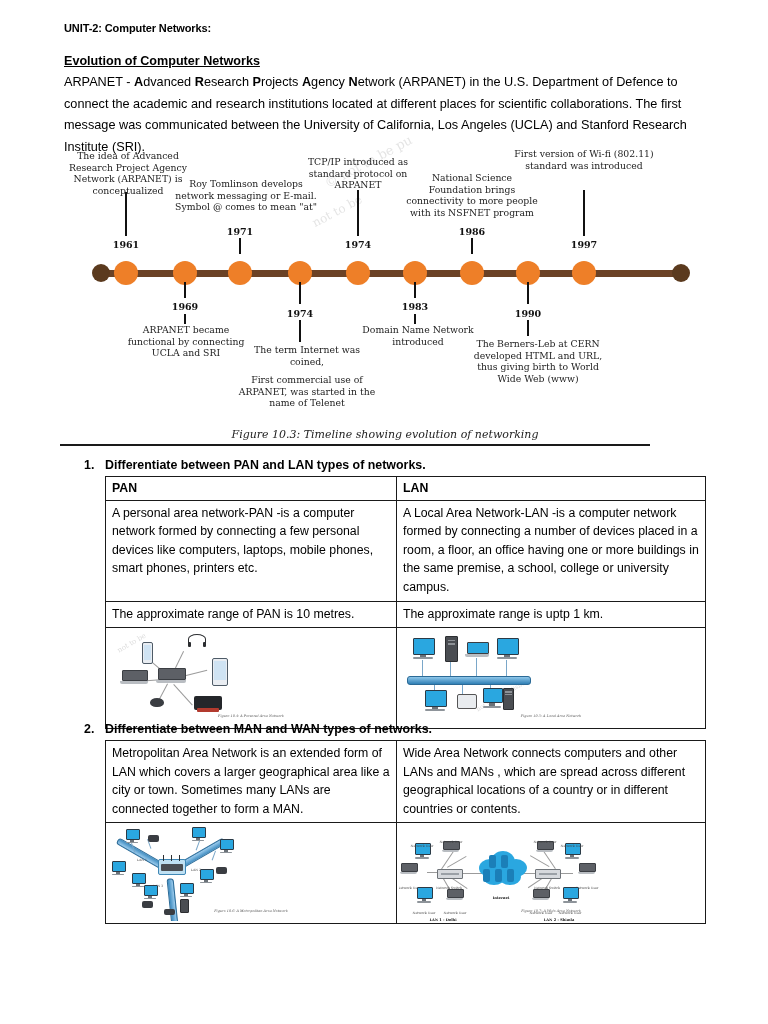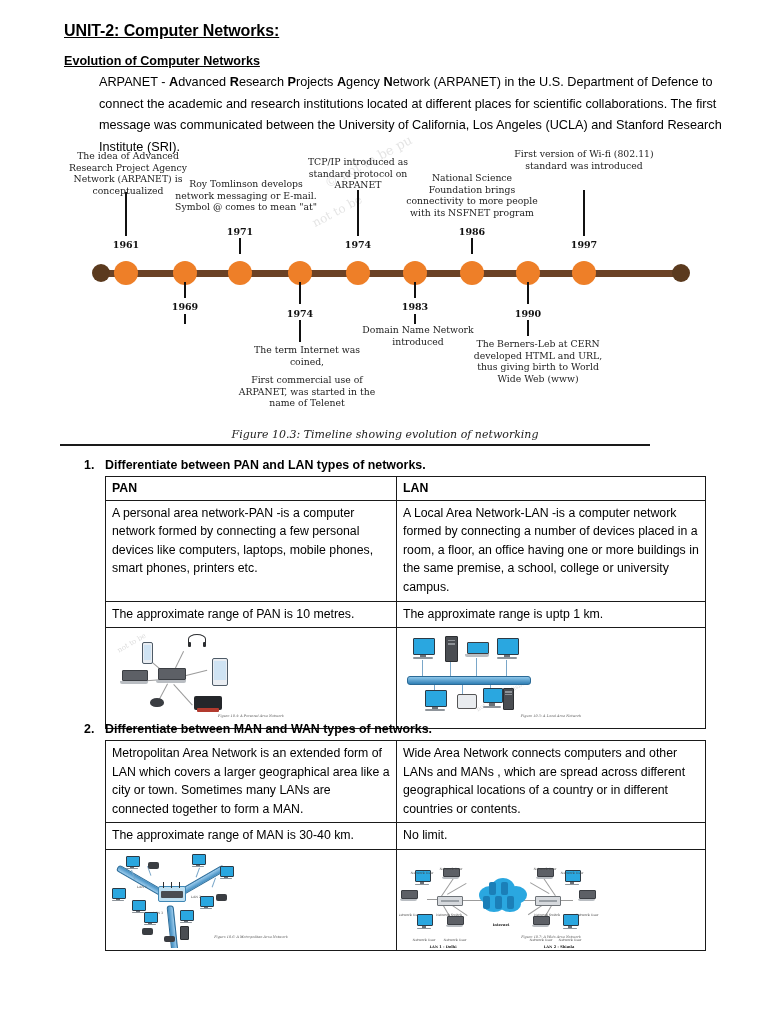--- a/index.html
+++ b/index.html
@@ -6,30 +6,30 @@
   body{
     width:768px;height:1024px;position:relative;overflow:hidden;
     font-family:"Liberation Sans", sans-serif;
     color:#000;
   }
   .page{position:absolute;left:0;top:0;width:768px;height:1024px;}
 
   
   .h-unit{
     position:absolute;left:64px;top:22px;
-    font-size:16px;font-weight:bold;text-decoration:underline;
+    font-size:11px;font-weight:bold;
     letter-spacing:-0.1px;
   }
   .h-sub{
     position:absolute;left:64px;top:54px;
     font-size:12.6px;font-weight:bold;text-decoration:underline;
   }
   .para{
     position:absolute;left:64px;top:72px;width:648px;
-    font-size:12.7px;line-height:21.5px;margin-left:35px;
+    font-size:12.7px;line-height:21.5px;
   }
   .para b{font-weight:bold;}
 
   
   .timeline-fig{
     position:absolute;left:60px;top:146px;width:650px;height:300px;
   }
   .tl-axis{
     position:absolute;left:42px;top:124px;width:578px;height:7px;
     background:#6b4226;border-radius:1px;
@@ -168,20 +168,21 @@
 
     <div class="tl-dot" style="left:66px;"></div>
     <div class="tl-stem" style="left:66px;top:46px;height:44px;"></div>
     <div class="tl-year" style="left:66px;top:93px;">1961</div>
     <div class="tl-text" style="left:68px;top:4px;width:140px;">The idea of Advanced Research Project Agency Network (ARPANET) is conceptualized</div>
 
     <div class="tl-dot" style="left:125px;"></div>
     <div class="tl-stem" style="left:125px;top:136px;height:16px;"></div>
     <div class="tl-year" style="left:125px;top:155px;">1969</div>
     <div class="tl-stem" style="left:125px;top:168px;height:10px;"></div>
+    <div class="tl-text" style="left:126px;top:178px;width:132px;">ARPANET became functional by connecting UCLA and SRI</div>
 
     <div class="tl-dot" style="left:180px;"></div>
     <div class="tl-stem" style="left:180px;top:92px;height:16px;"></div>
     <div class="tl-year" style="left:180px;top:80px;">1971</div>
     <div class="tl-text" style="left:186px;top:32px;width:148px;">Roy Tomlinson develops network messaging or E-mail. Symbol @ comes to mean "at"</div>
 
     <div class="tl-dot" style="left:240px;"></div>
     <div class="tl-stem" style="left:240px;top:136px;height:22px;"></div>
     <div class="tl-year" style="left:240px;top:162px;">1974</div>
     <div class="tl-stem" style="left:240px;top:174px;height:22px;"></div>
@@ -347,24 +348,20 @@
     <colgroup>
         <col style="width:291px">
         <col style="width:309px">
       </colgroup>
     <tbody>
       <tr>
         <td>Metropolitan Area Network is an extended form of LAN which covers a larger geographical area like a city or town. Sometimes many LANs are connected together to form a MAN.</td>
         <td>Wide Area Network connects computers and other LANs and MANs , which are spread across different geographical locations of a country or in different countries or contents.</td>
       </tr>
       <tr>
-        <td>The approximate range of MAN is 30-40 km.</td>
-        <td>No limit.</td>
-      </tr>
-      <tr>
 
         <td class="imgcell">
           <div class="mini">
 
             <div class="busdiag" style="left:58px;top:40px;width:54px;height:5px;transform:rotate(-150deg);"></div>
             <div class="busdiag" style="left:68px;top:40px;width:54px;height:5px;transform:rotate(-30deg);"></div>
             <div class="busdiag" style="left:62px;top:50px;width:44px;height:5px;transform:rotate(84deg);"></div>
 
             <div class="lnk2" style="left:24px;top:18px;width:10px;transform:rotate(70deg);"></div>
             <div class="lnk2" style="left:40px;top:14px;width:10px;transform:rotate(70deg);"></div>

